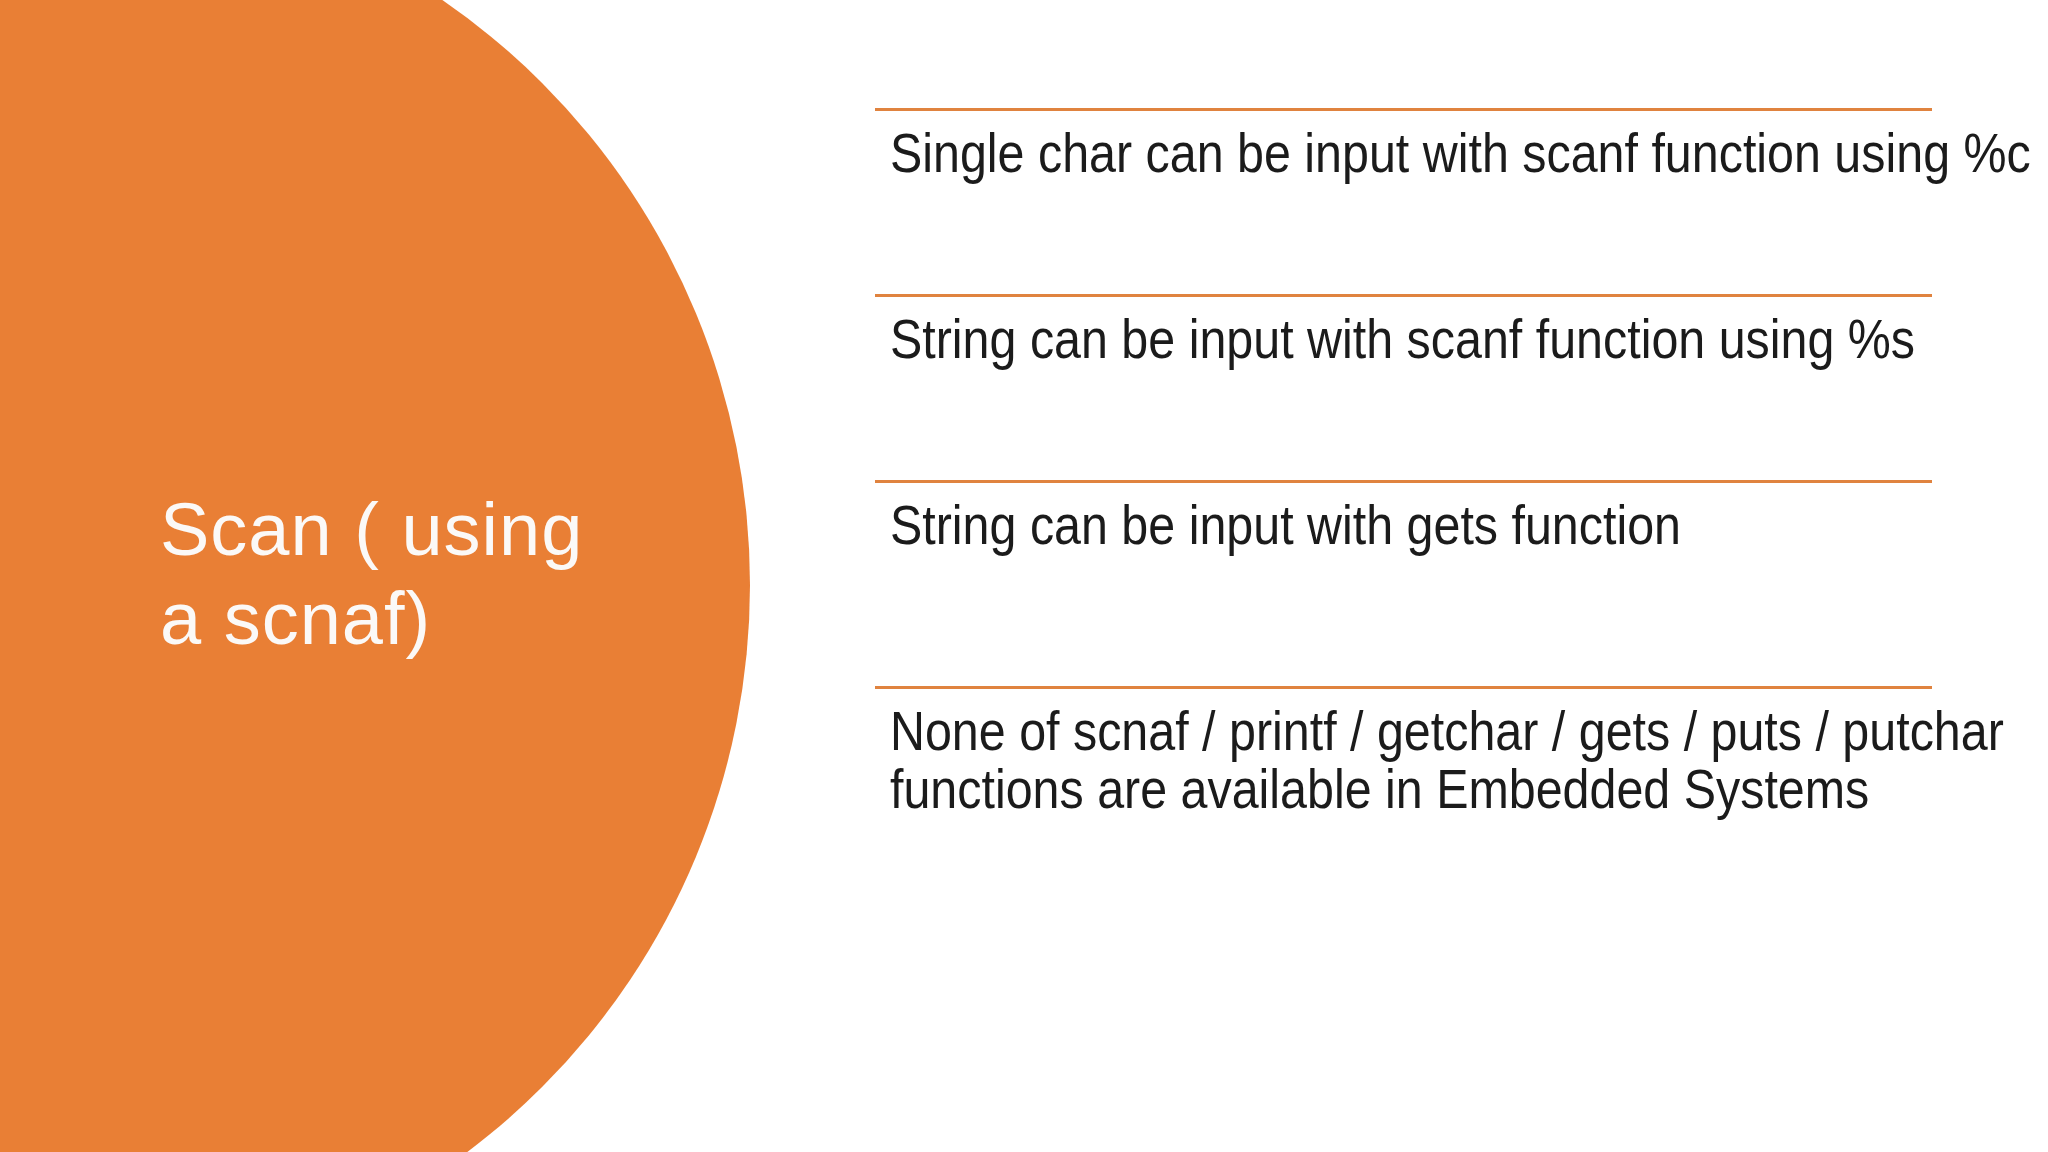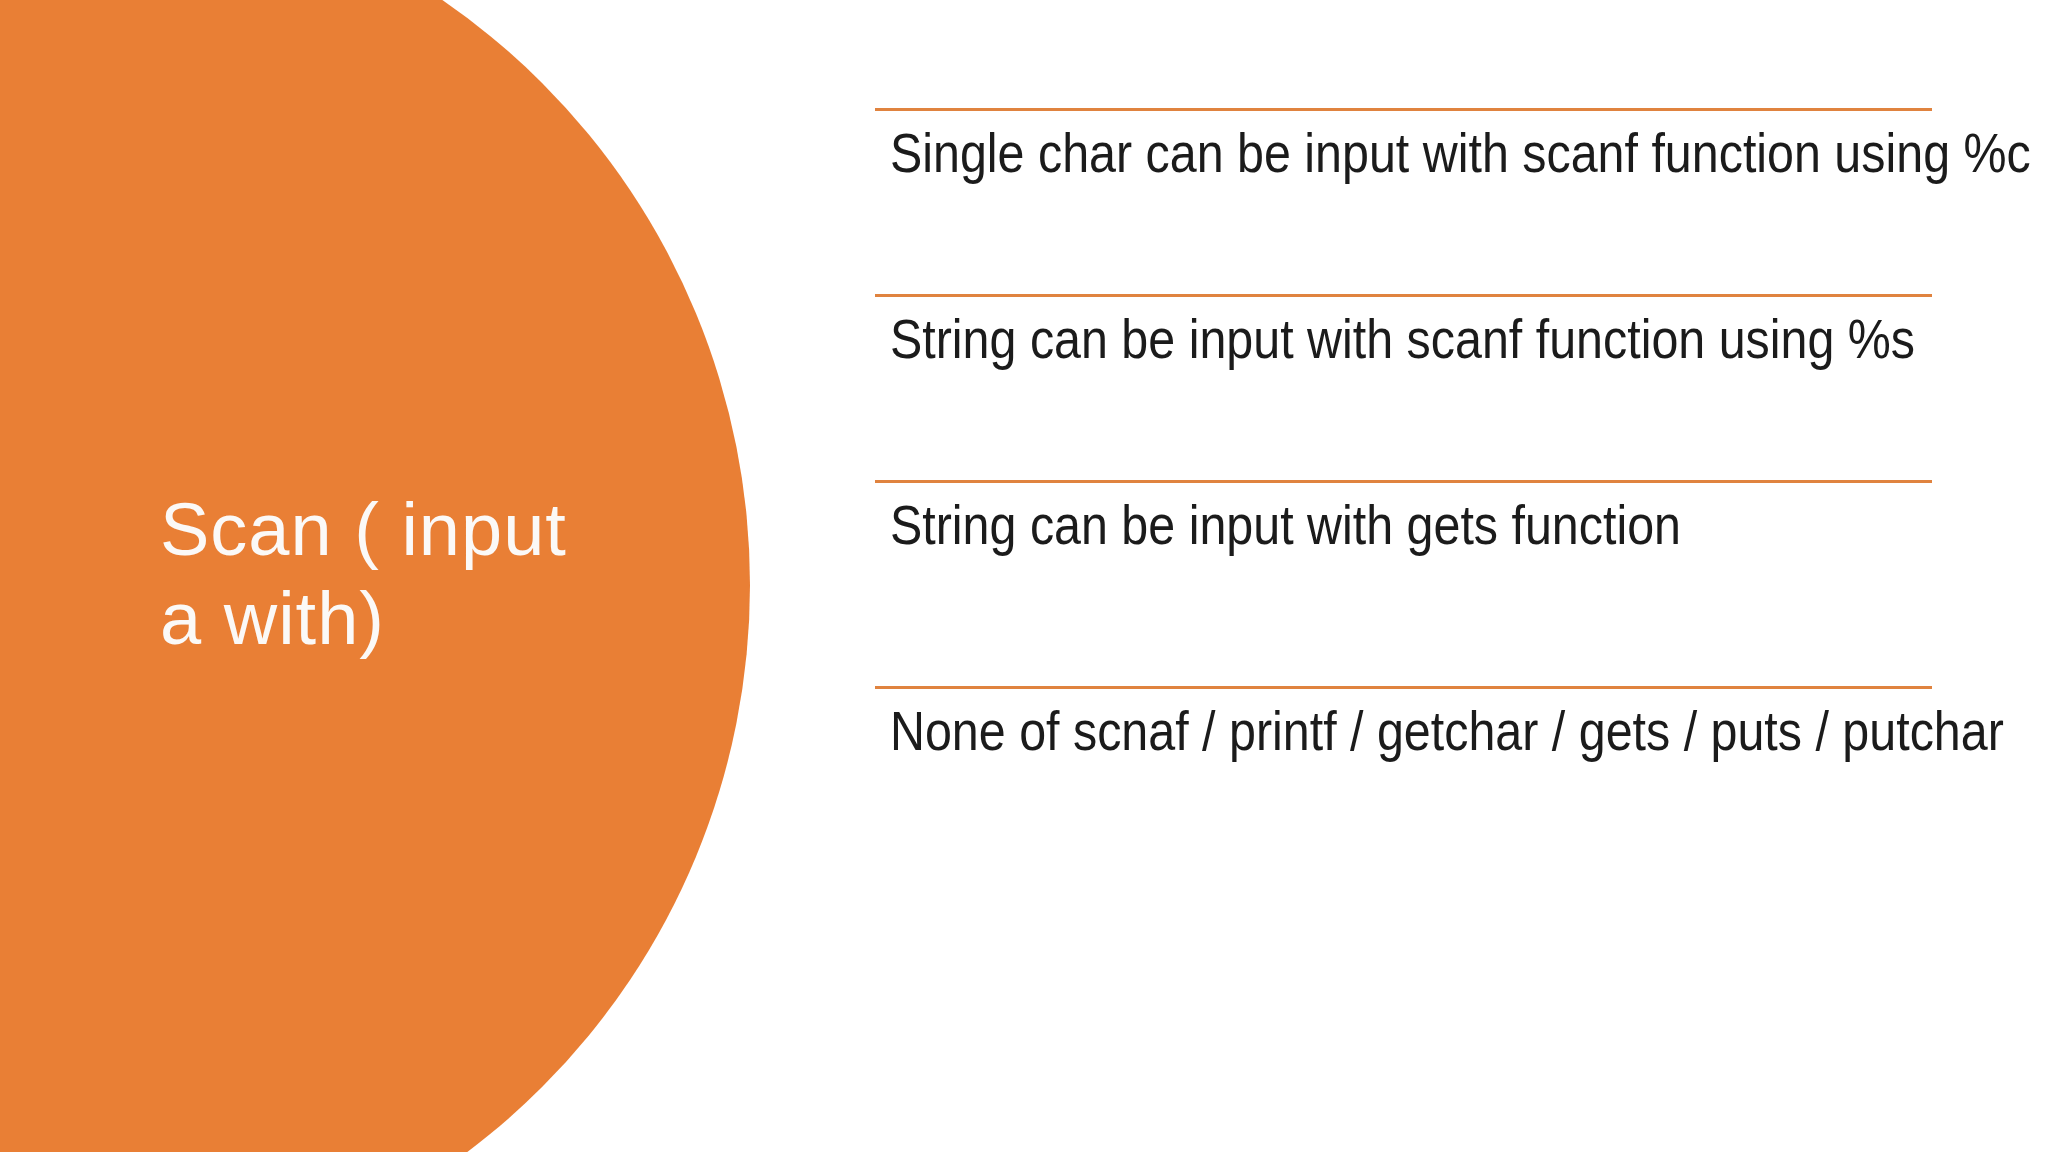--- a/index.html
+++ b/index.html
@@ -59,31 +59,32 @@
     transform-origin:0 50%;
   }
 </style>
 </head>
 <body>
 
 <div class="slide">
   <div class="accent-circle"></div>
 
   <h1 class="slide-title">
-    <span class="title-line">Scan ( input</span>
-    <span class="title-line">a with)</span>
+    <span class="title-line">Scan ( using</span>
+    <span class="title-line">a scnaf)</span>
   </h1>
 
   <div class="bullet-list">
       <div class="row">
         <div class="row-line"><span class="condense">Single char can be input with scanf function using %c</span></div>
       </div>
       <div class="row">
         <div class="row-line"><span class="condense">String can be input with scanf function using %s</span></div>
       </div>
       <div class="row">
         <div class="row-line"><span class="condense">String can be input with gets function</span></div>
       </div>
       <div class="row">
         <div class="row-line"><span class="condense">None of scnaf / printf / getchar / gets / puts / putchar</span></div>
+        <div class="row-line"><span class="condense">functions are available in Embedded Systems</span></div>
       </div>
     </div>
 </div>
 
 </body></html>

